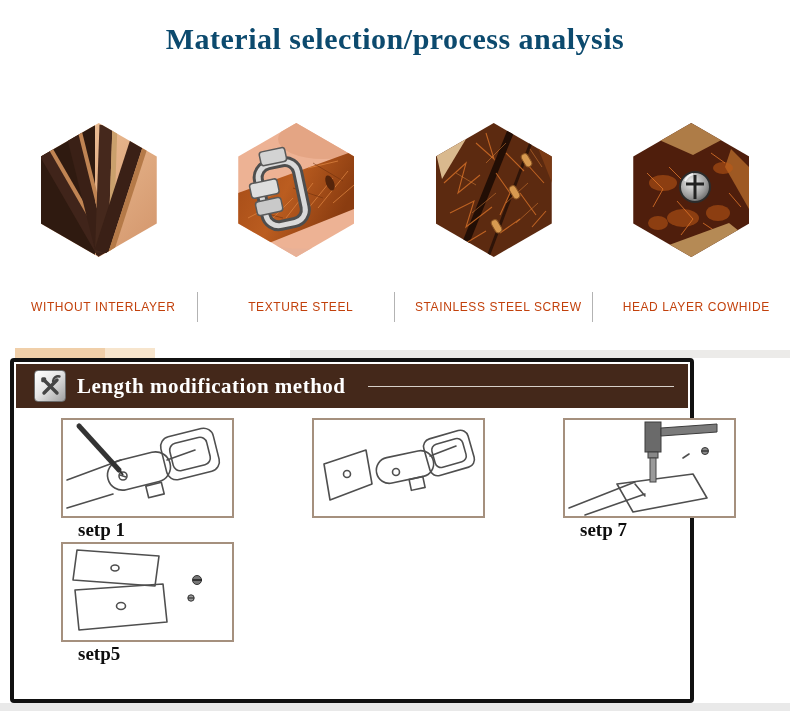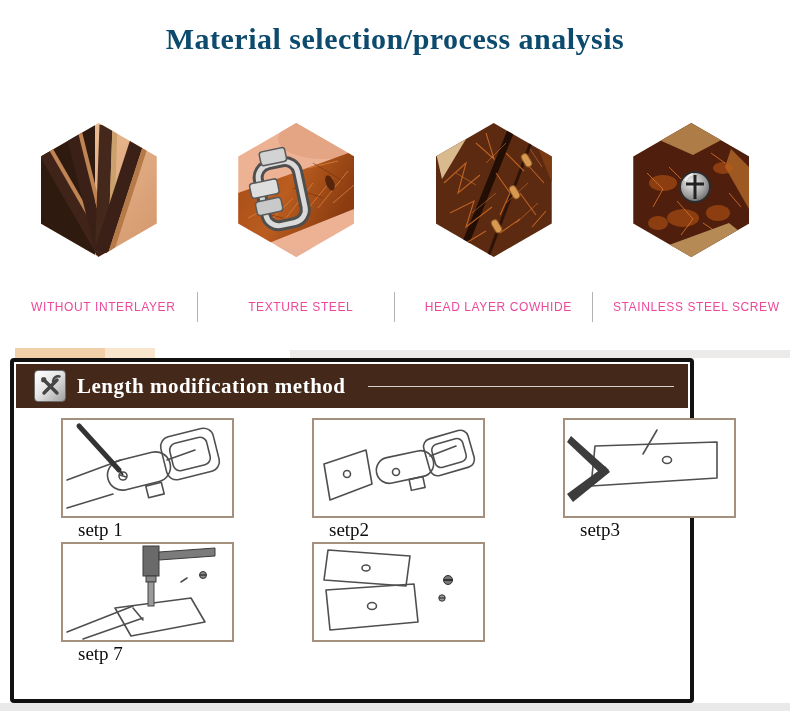--- a/index.html
+++ b/index.html
@@ -15,21 +15,21 @@
   .hex-row{position:absolute;top:123px;left:0;width:790px;display:flex;}
   .hex-col{width:197.5px;display:flex;justify-content:center;}
   .hexagon{
     width:116px;height:134px;
     clip-path:polygon(50% 0,100% 25%,100% 75%,50% 100%,0 75%,0 25%);
   }
   .hexagon svg{display:block;width:116px;height:134px;}
   .label-row{position:absolute;top:292px;left:0;width:790px;display:flex;}
   .label-col{
     width:197.5px;height:30px;display:flex;align-items:center;justify-content:center;
-    box-sizing:border-box;font-size:12px;color:#ec4899;letter-spacing:.6px;margin-left:10px;
+    box-sizing:border-box;font-size:12px;color:#c2410c;letter-spacing:.6px;margin-left:10px;
   }
   .label-col:not(:last-child){border-right:1px solid #b3b3b3;}
   .strip-a{position:absolute;left:15px;top:348px;width:90px;height:10px;background:#f0cfa9;}
   .strip-b{position:absolute;left:105px;top:348px;width:50px;height:10px;background:#f7e5cd;}
   .strip-c{position:absolute;left:290px;top:350px;width:500px;height:8px;background:#ecebe9;}
   .method-box{
     position:absolute;left:10px;top:358px;width:684px;height:345px;box-sizing:border-box;
     background:#ffffff;border:4px solid #111111;border-radius:4px;
   }
   .method-header{
@@ -49,21 +49,21 @@
   .steps-grid{
     position:absolute;left:47px;top:56px;display:grid;
     grid-template-columns:repeat(3,173px);column-gap:78px;
   }
   .step-figure{
     width:173px;height:100px;box-sizing:border-box;border:2px solid #a5907e;background:#fff;
   }
   .step-figure svg{display:block;width:169px;height:96px;}
   .step-label{
     height:24px;line-height:23px;padding-left:17px;color:#0d0d0d;
-    font-family:"Liberation Serif","DejaVu Serif",serif;font-weight:normal;font-size:19px;
+    font-family:"Liberation Serif","DejaVu Serif",serif;font-weight:bold;font-size:19px;
   }
   .bottom-bg{position:absolute;left:0;top:703px;width:790px;height:8px;background:#e9e9e9;}
   .ln{stroke:#4f4f4f;stroke-width:1.6;fill:none;stroke-linejoin:round;stroke-linecap:round;}
   .dk{fill:#3c3c3c;stroke:none;}
 </style>
 </head>
 <body>
 
 <div class="page-title">Material selection/process analysis</div>
 
@@ -179,22 +179,22 @@
         <path d="M62,52 L62,76 M53,61 L71,61" stroke="#222222" stroke-width="3" fill="none"></path>
         <path d="M52,58 A12,12 0 0 1 60,51" stroke="#ffffff" stroke-width="2" fill="none" opacity="0.8"></path>
       </svg>
     </div>
   </div>
 </div>
 
 <div class="label-row">
   <div class="label-col">WITHOUT INTERLAYER</div>
   <div class="label-col">TEXTURE STEEL</div>
+  <div class="label-col">STAINLESS STEEL SCREW</div>
   <div class="label-col">HEAD LAYER COWHIDE</div>
-  <div class="label-col">STAINLESS STEEL SCREW</div>
 </div>
 
 <div class="strip-a"></div>
 <div class="strip-b"></div>
 <div class="strip-c"></div>
 
 <div class="method-box">
   <div class="method-header">
     <span class="tools-badge">
       <svg viewBox="0 0 24 24" width="24" height="24">
@@ -235,35 +235,22 @@
           <path class="ln" d="M10,44 L52,30 L58,64 L16,80 Z"></path>
           <circle class="ln" cx="33" cy="54" r="3.5"></circle>
           <rect class="ln" x="62" y="34" width="58" height="26" rx="13" transform="rotate(-12 91 47)"></rect>
           <circle class="ln" cx="82" cy="52" r="3.5"></circle>
           <rect class="ln" x="96" y="58" width="14" height="11" transform="rotate(-12 103 63)"></rect>
           <rect class="ln" x="112" y="14" width="46" height="38" rx="8" transform="rotate(-16 135 33)"></rect>
           <rect class="ln" x="119" y="21" width="32" height="24" rx="6" transform="rotate(-16 135 33)"></rect>
           <path class="ln" d="M116,36 L142,26" stroke-width="2.5"></path>
         </svg>
       </div>
-      <div class="step-label">setp2</div>
-    </div>
-
-    <div class="step">
-      <div class="step-figure">
-        <svg viewBox="0 0 169 96">
-          <path class="ln" d="M30,26 L152,22 L152,58 L26,66 Z"></path>
-          <ellipse class="ln" cx="102" cy="40" rx="4.5" ry="3.5"></ellipse>
-          <path class="ln" d="M92,10 L78,34"></path>
-          <path class="dk" d="M6,16 L44,50 L38,56 L2,22 Z"></path>
-          <path class="dk" d="M2,74 L40,46 L45,52 L8,82 Z"></path>
-        </svg>
-      </div>
-      <div class="step-label">setp3</div>
-    </div>
+    </div>
+
 
     <div class="step">
       <div class="step-figure">
         <svg viewBox="0 0 169 96">
           <path class="ln" d="M4,88 L70,62"></path>
           <path class="ln" d="M20,95 L80,74"></path>
           <path class="ln" d="M52,64 L128,54 L142,78 L68,92 Z"></path>
           <path class="ln" d="M70,64 L80,76"></path>
           <rect x="80" y="2" width="16" height="30" fill="#6a6a6a" stroke="#3c3c3c"></rect>
           <path d="M96,8 L152,4 L152,12 L96,16 Z" fill="#7b7b7b" stroke="#3c3c3c"></path>
@@ -283,19 +270,20 @@
           <path class="ln" d="M14,6 L96,12 L92,42 L10,36 Z"></path>
           <ellipse class="ln" cx="52" cy="24" rx="4" ry="3"></ellipse>
           <path class="ln" d="M12,46 L100,40 L104,78 L16,86 Z"></path>
           <ellipse class="ln" cx="58" cy="62" rx="4.5" ry="3.5"></ellipse>
           <circle cx="134" cy="36" r="4.5" fill="#777777" stroke="#333333"></circle>
           <path d="M130,36 l9,0" stroke="#222222" stroke-width="1.6"></path>
           <circle cx="128" cy="54" r="3.2" fill="#999999" stroke="#333333"></circle>
           <path d="M125,54 l6,0" stroke="#333333" stroke-width="1.2"></path>
         </svg>
       </div>
+      <div class="step-label">setp5</div>
     </div>
 
 
   </div>
 </div>
 
 <div class="bottom-bg"></div>
 
 </body></html>

